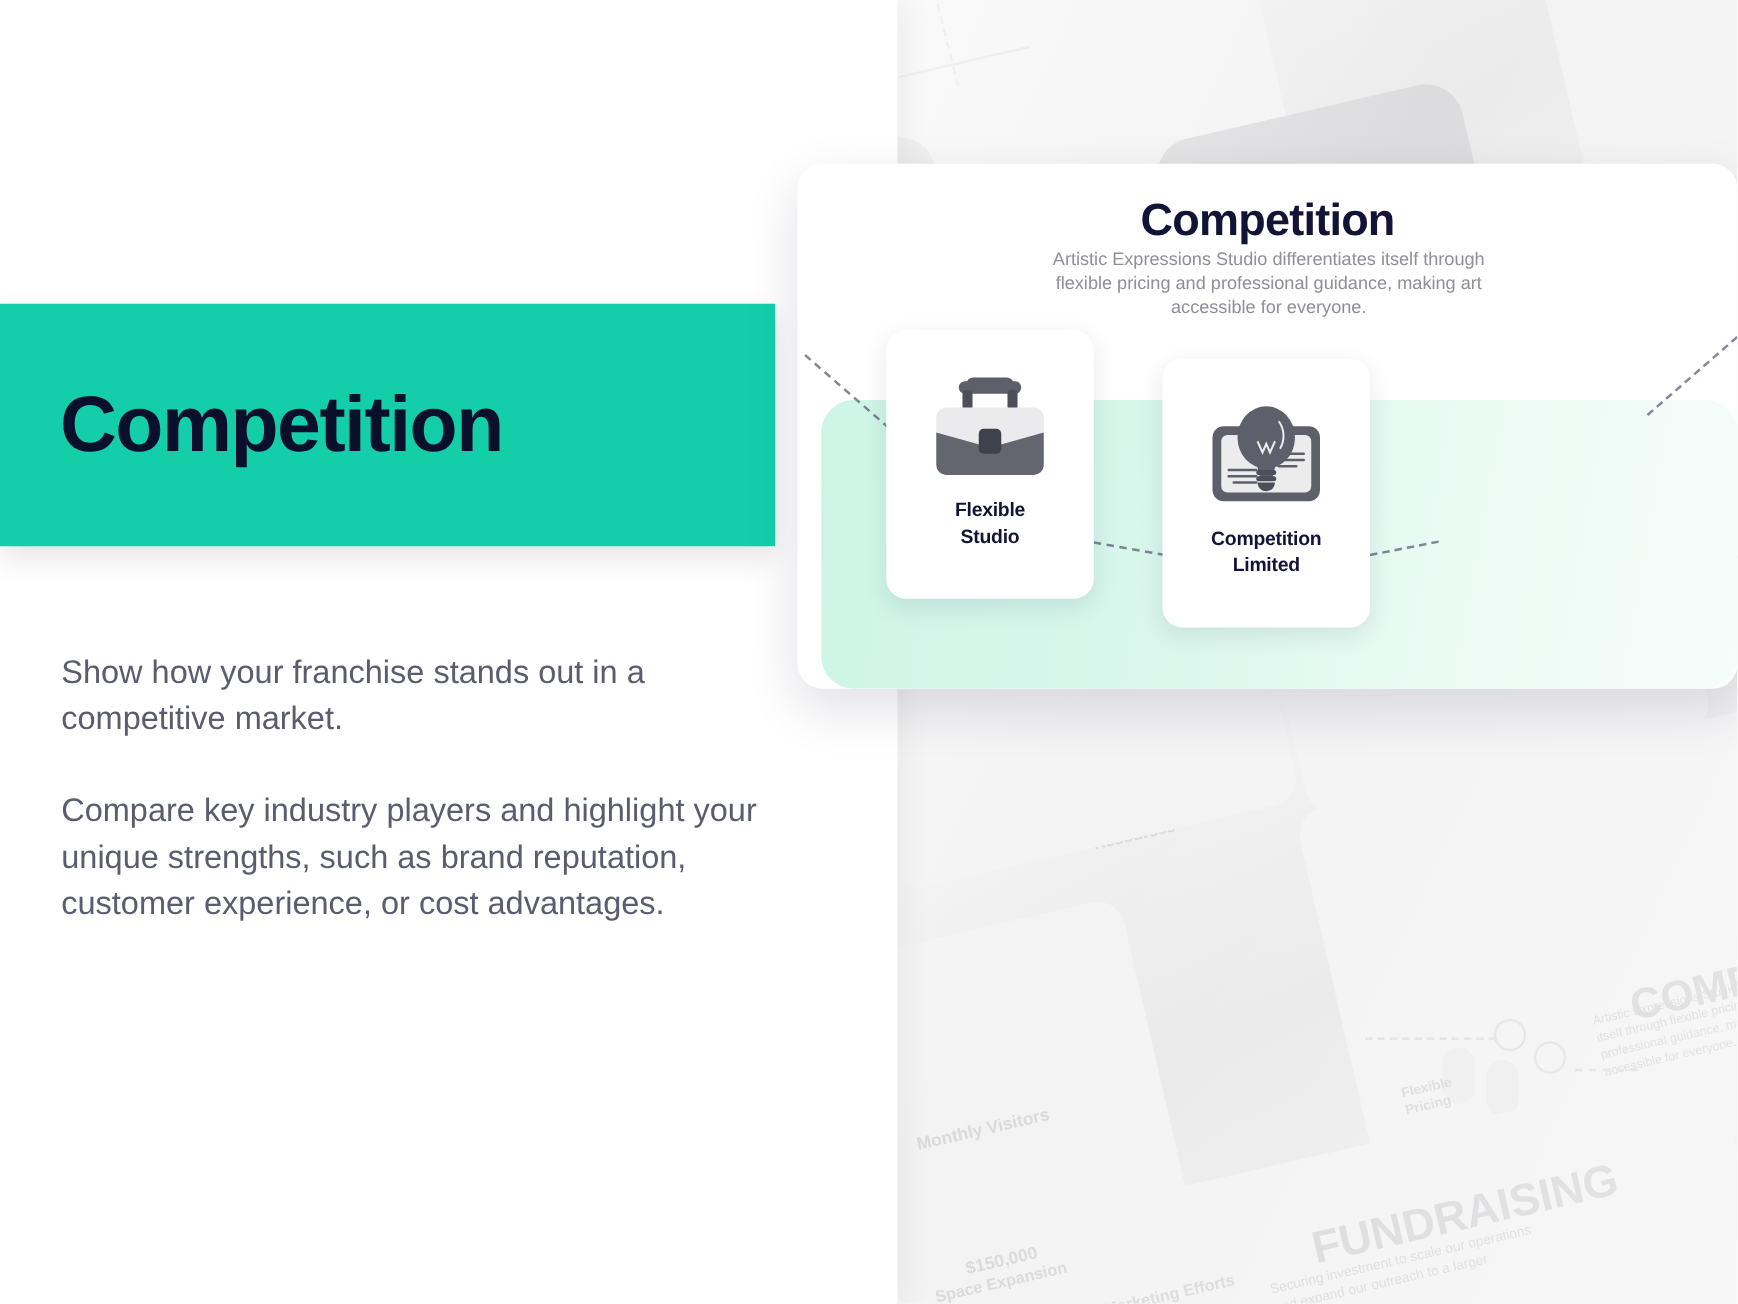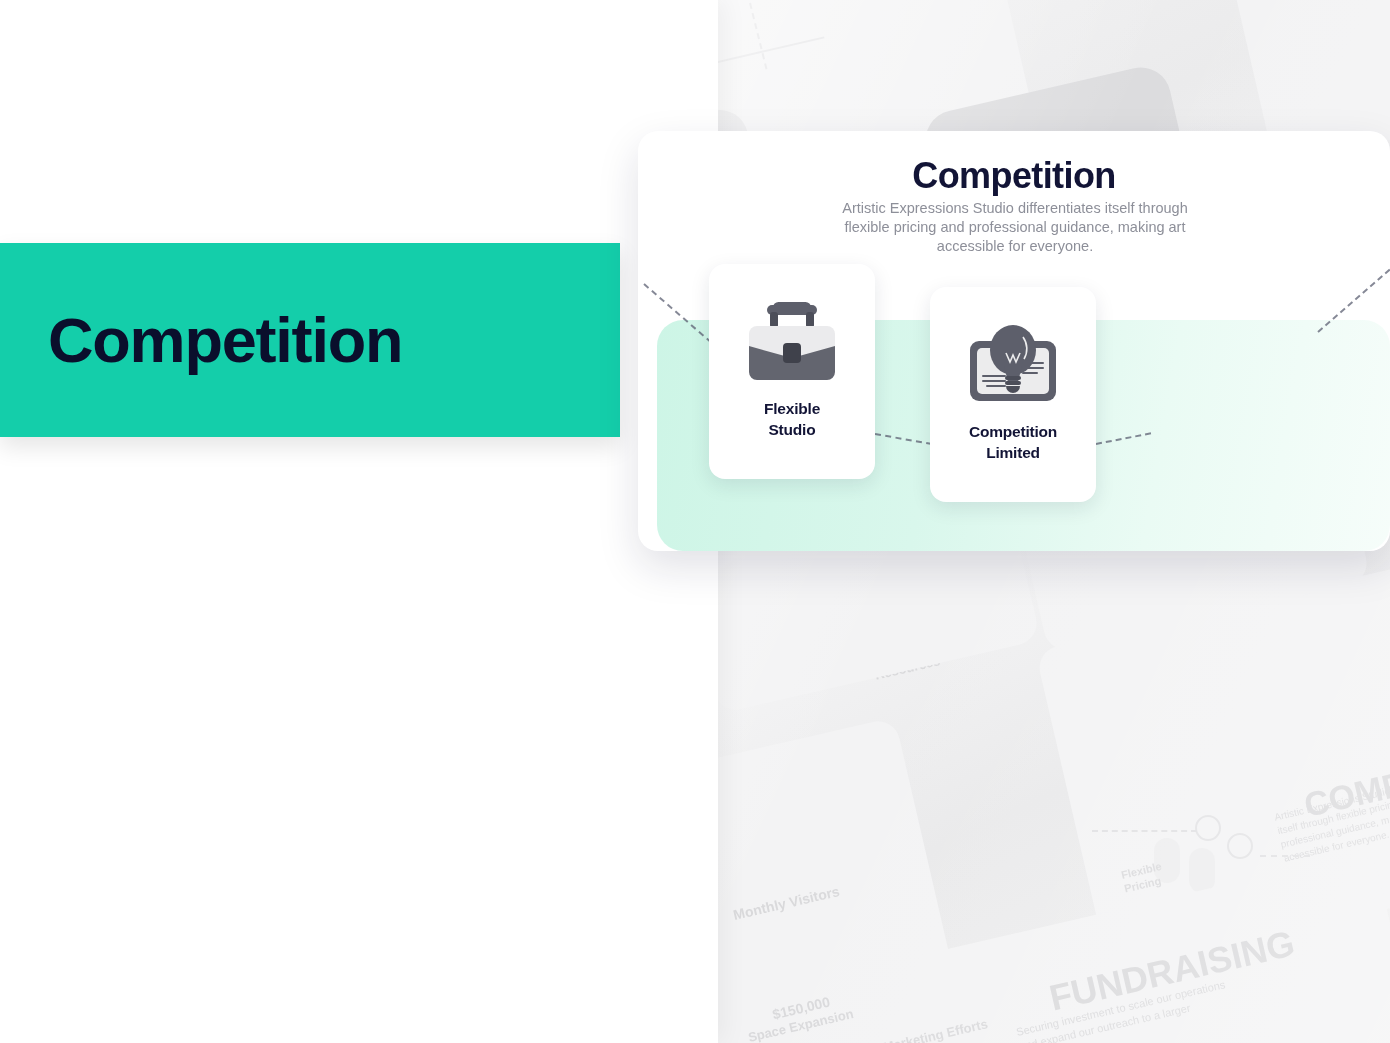--- a/index.html
+++ b/index.html
@@ -196,20 +196,22 @@
     <div class="logo-word">
       <span class="b">FRANCHISE</span><span class="dot">.</span><span class="t">PROFILES</span>
     </div>
   </div>
 
   <div class="banner">
     <div class="banner-title">Competition</div>
   </div>
 
   <div class="copy">
+    <p>Show how your franchise stands out in a competitive market.</p>
+    <p>Compare key industry players and highlight your unique strengths, such as brand reputation, customer experience, or cost advantages.</p>
   </div>
 
   <div class="slide-card">
 
     <div class="slide-title">Competition</div>
     <div class="slide-sub">Artistic Expressions Studio differentiates itself through flexible pricing and professional guidance, making art accessible for everyone.</div>
 
     <div class="mint-panel"></div>
 
     <div class="dash-line" style="left:6px;  top:152px; width:110px; transform:rotate(41deg); transform-origin:left center;"></div>

